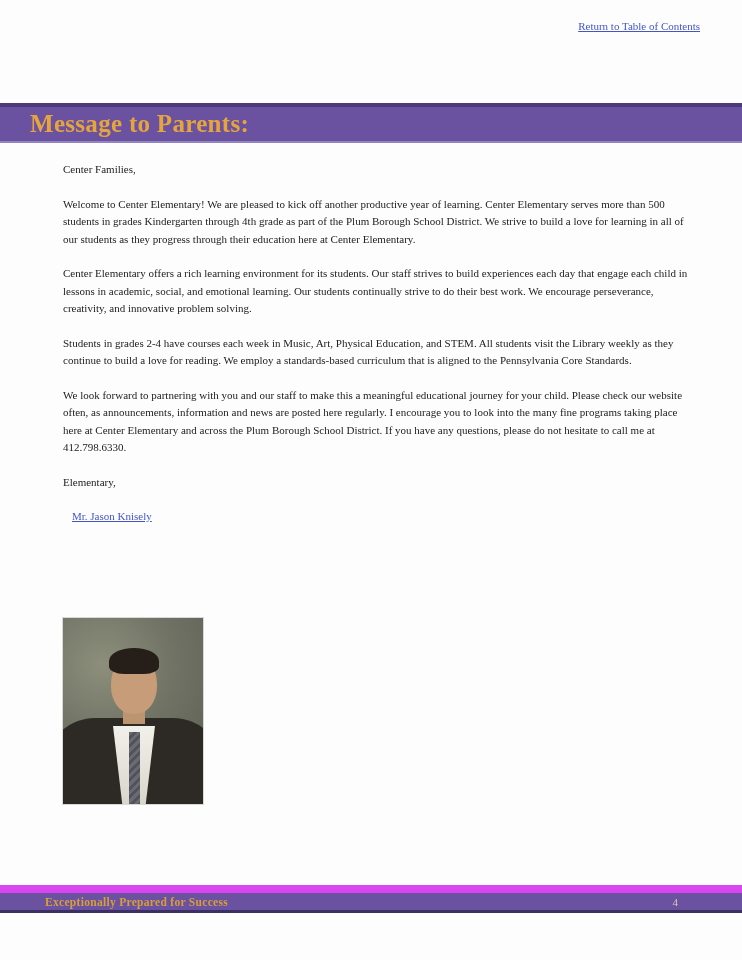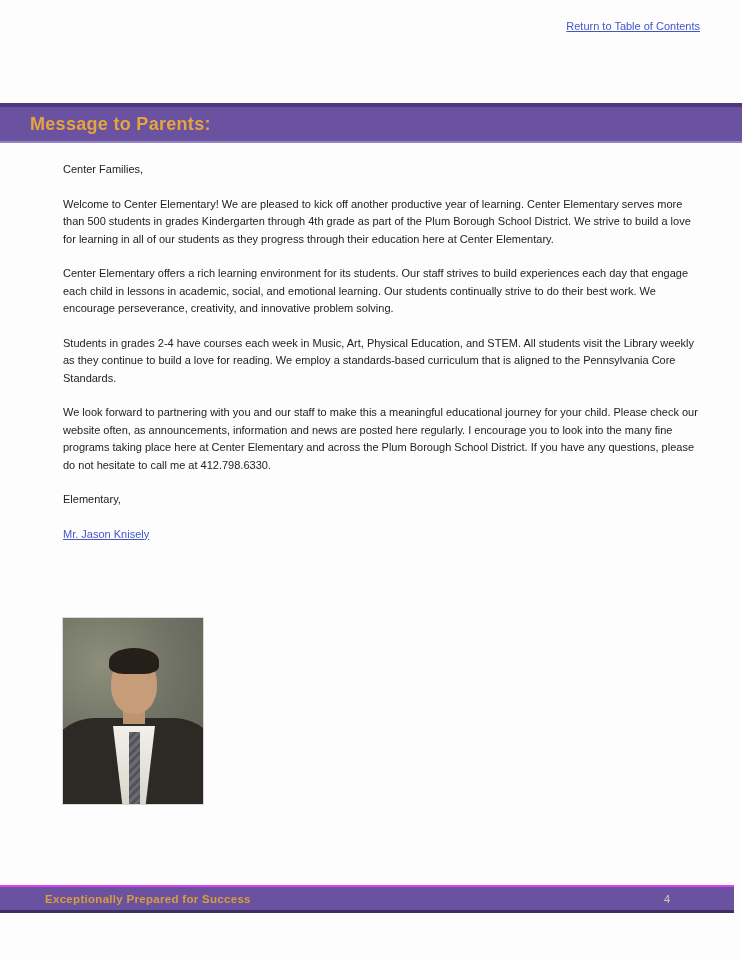--- a/index.html
+++ b/index.html
@@ -1,15 +1,15 @@
 <!DOCTYPE html>
 <html><head>
 <meta charset="utf-8">
 <style>
-  * { margin:0; padding:0; box-sizing:border-box; }
+  * { margin:0; padding:0; box-sizing:border-box;font-family:Liberation Serif, serif; }
   html,body { background:#ffffff; }
   body { font-family:"Liberation Sans", sans-serif; }
 
   .page {
     position:relative;
     width:742px; height:960px;
     background:#fdfdfd;
     overflow:hidden;
   }
 
@@ -24,34 +24,34 @@
   .banner {
     position:absolute; top:103px; left:0; right:0;
     height:40px;
     background:#6a52a0;
     border-top:4px solid #4c3b7b;
     border-bottom:2px solid #9384c2;
     display:flex; align-items:center;
   }
   .banner-title {
     margin-left:30px;
-    font-size:18px; font-weight:bold;
+    font-size:25px; font-weight:bold;
     color:#e6a53c;
     letter-spacing:0.3px;
   }
 
   
   .letter {
     position:absolute; top:161px; left:63px;
     width:636px;
     font-size:11px; line-height:17.5px;
     color:#222222;
   }
   .letter p { margin:0 0 17px 0; }
-  .letter p.tight { margin:0; }
+  .letter p.tight { margin:9px; }
   .sig-link {
     color:#4356c5; text-decoration:underline; cursor:pointer;
   }
 
   
   .photo {
     position:absolute; left:62px; top:617px;
     width:142px; height:188px;
     background:
       radial-gradient(circle at 28% 25%, #8d8f7c 0%, #6e7163 45%, #565a4d 100%);
@@ -88,24 +88,24 @@
   }
   .photo .hair {
     position:absolute; top:30px; left:46px;
     width:50px; height:26px;
     background:#261f19;
     border-radius:50% 50% 30% 30%;
   }
 
   
   .footer {
-    position:absolute; top:885px; left:0; right:8px;
+    position:absolute; top:885px; left:0; right:0;
     height:28px;
     background:#6a52a0;
-    border-top:2px solid #d946ef;
+    border-top:8px solid #d946ef;
     border-bottom:3px solid #3c2f63;
     display:flex; align-items:center;
   }
   .footer-motto {
     margin-left:45px;
     font-size:11.5px; font-weight:bold;
     color:#d99e3a;
     letter-spacing:0.3px;
   }
   .footer-page {

